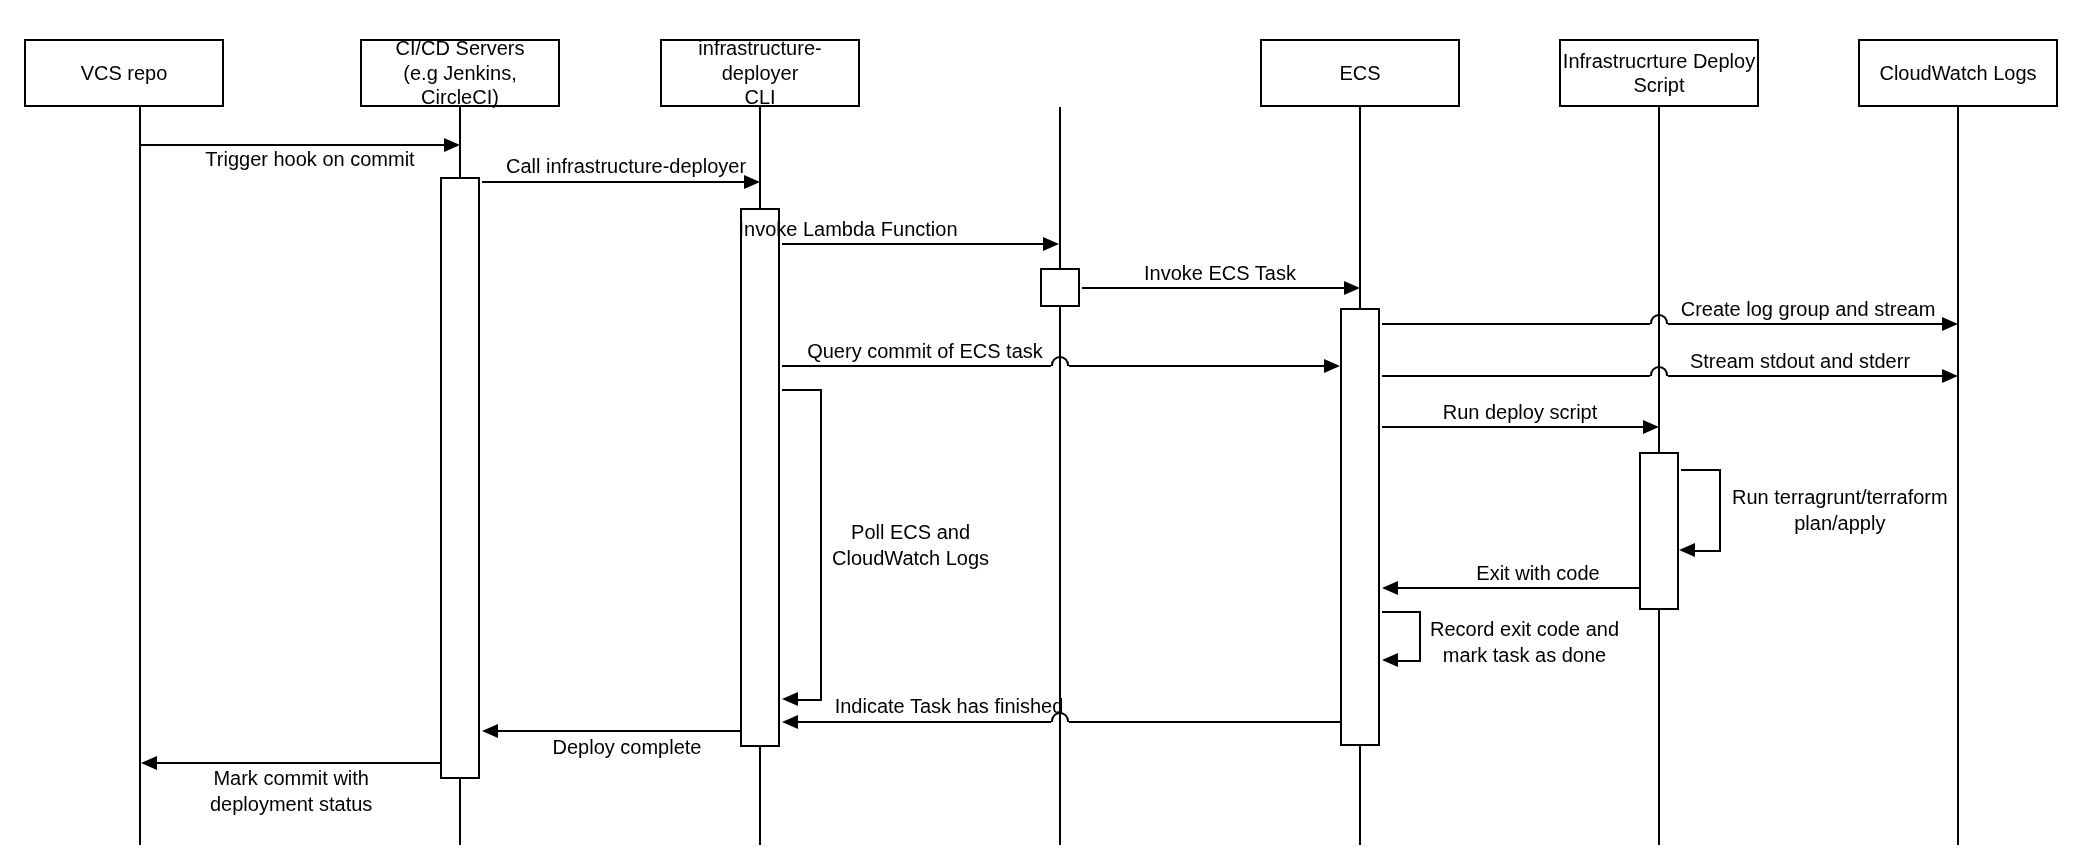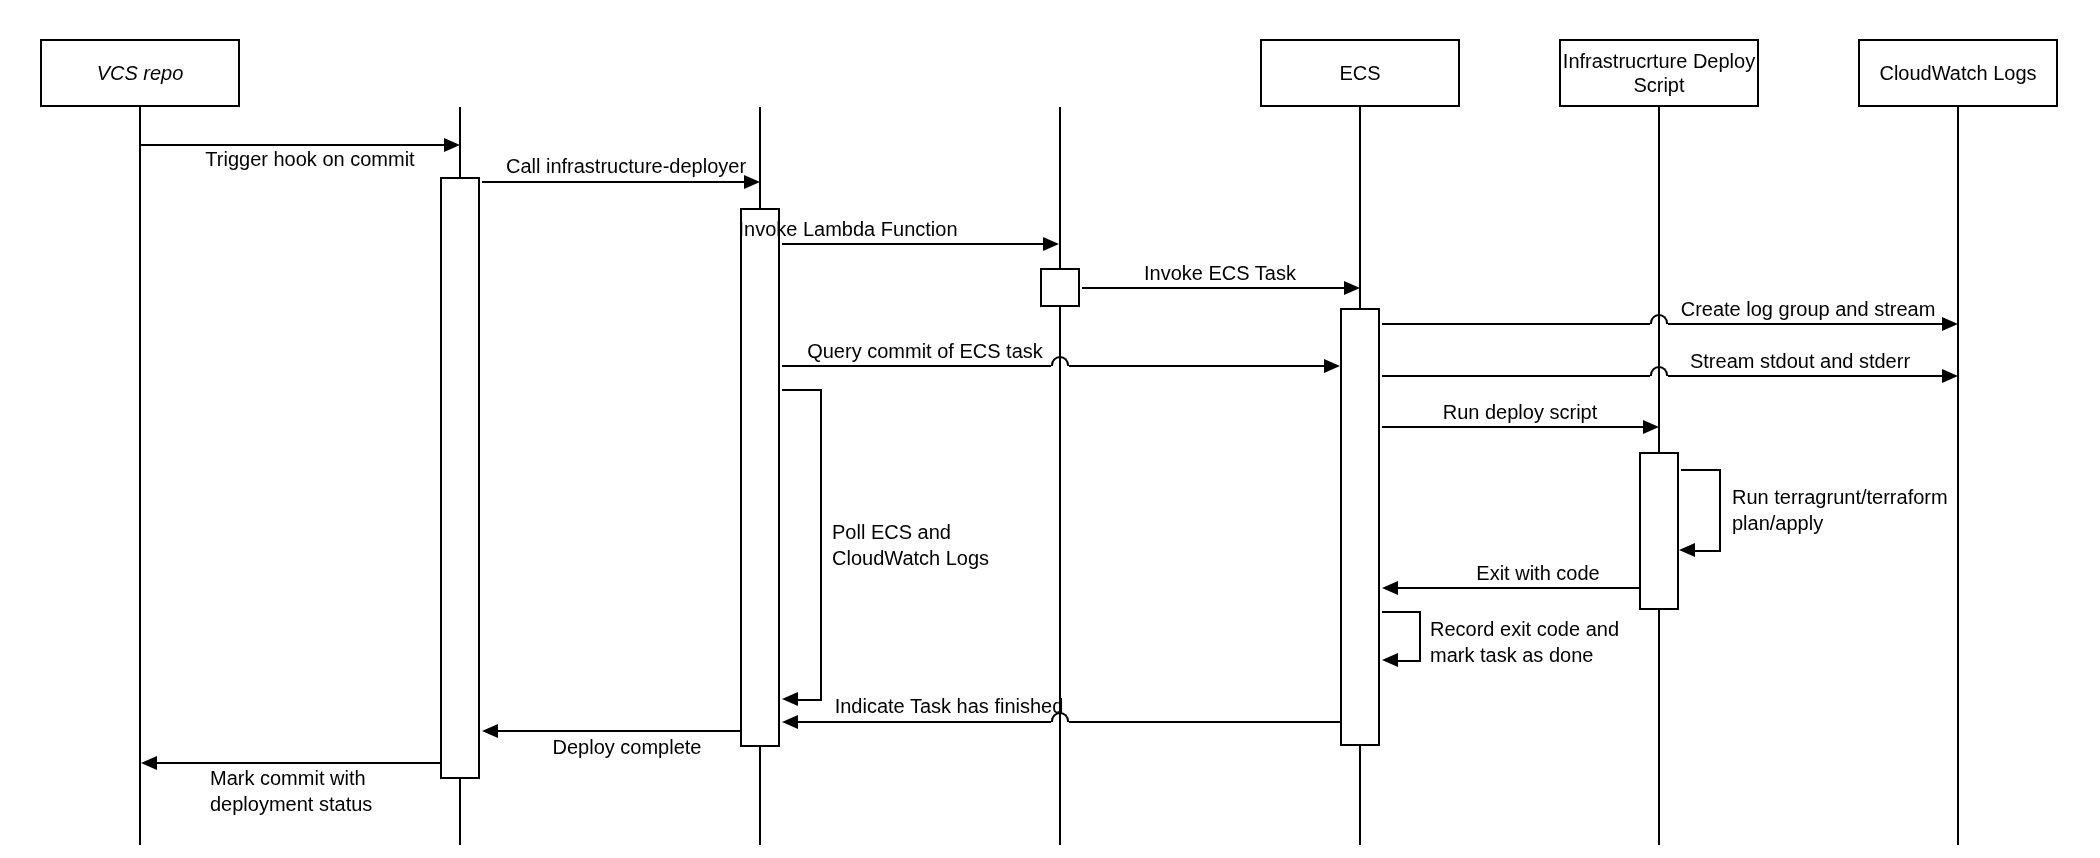--- a/index.html
+++ b/index.html
@@ -5,21 +5,21 @@
   html,body{margin:0;padding:0;background:#ffffff;}
   #canvas{position:relative;width:2100px;height:858px;background:#ffffff;
           font-family:"Liberation Sans",sans-serif;color:#000;overflow:hidden;}
   .actor{position:absolute;top:39px;width:200px;height:68px;border:2px solid #000;
          background:#fff;box-sizing:border-box;display:flex;align-items:center;
          justify-content:center;text-align:center;font-size:20px;line-height:1.22;
          white-space:pre-line;}
   .vl{position:absolute;width:2px;background:#000;}
   .hl{position:absolute;height:2px;background:#000;}
   .act{position:absolute;width:40px;border:2px solid #000;background:#fff;box-sizing:border-box;}
-  .lbl{position:absolute;font-size:20px;line-height:26px;white-space:pre-line;}
+  .lbl{position:absolute;font-size:20px;line-height:26px;white-space:pre-line;text-align:center;}
   .lbl.c{transform:translateX(-50%);text-align:center;}
   .ah-r{position:absolute;width:0;height:0;border-top:7px solid transparent;
         border-bottom:7px solid transparent;border-left:16px solid #000;}
   .ah-l{position:absolute;width:0;height:0;border-top:7px solid transparent;
         border-bottom:7px solid transparent;border-right:16px solid #000;}
   .hop{position:absolute;width:18px;height:10px;border:2px solid #000;border-bottom:none;
        border-radius:10px 10px 0 0;box-sizing:border-box;background:transparent;}
 </style>
 </head>
 <body>
@@ -27,21 +27,25 @@
 <div id="canvas">
 
   <div class="vl" style="left:139px;top:107px;height:738px;"></div>
   <div class="vl" style="left:459px;top:107px;height:738px;"></div>
   <div class="vl" style="left:759px;top:107px;height:738px;"></div>
   <div class="vl" style="left:1059px;top:107px;height:738px;"></div>
   <div class="vl" style="left:1359px;top:107px;height:738px;"></div>
   <div class="vl" style="left:1658px;top:107px;height:738px;"></div>
   <div class="vl" style="left:1957px;top:107px;height:738px;"></div>
 
-  <div class="actor" style="left:40px;font-style:italic;">VCS repo</div>
+  <div class="actor" style="left:24px;">VCS repo</div>
+  <div class="actor" style="left:360px;">CI/CD Servers
+(e.g Jenkins, CircleCI)</div>
+  <div class="actor" style="left:660px;">infrastructure-deployer
+CLI</div>
   <div class="actor" style="left:1260px;">ECS</div>
   <div class="actor" style="left:1559px;">Infrastrucrture Deploy
 Script</div>
   <div class="actor" style="left:1858px;">CloudWatch Logs</div>
 
   <div class="act" style="left:440px;top:177px;height:602px;"></div>
   <div class="act" style="left:740px;top:208px;height:539px;"></div>
   <div class="act" style="left:1040px;top:268px;height:39px;"></div>
   <div class="act" style="left:1340px;top:308px;height:438px;"></div>
   <div class="act" style="left:1639px;top:452px;height:158px;"></div>

